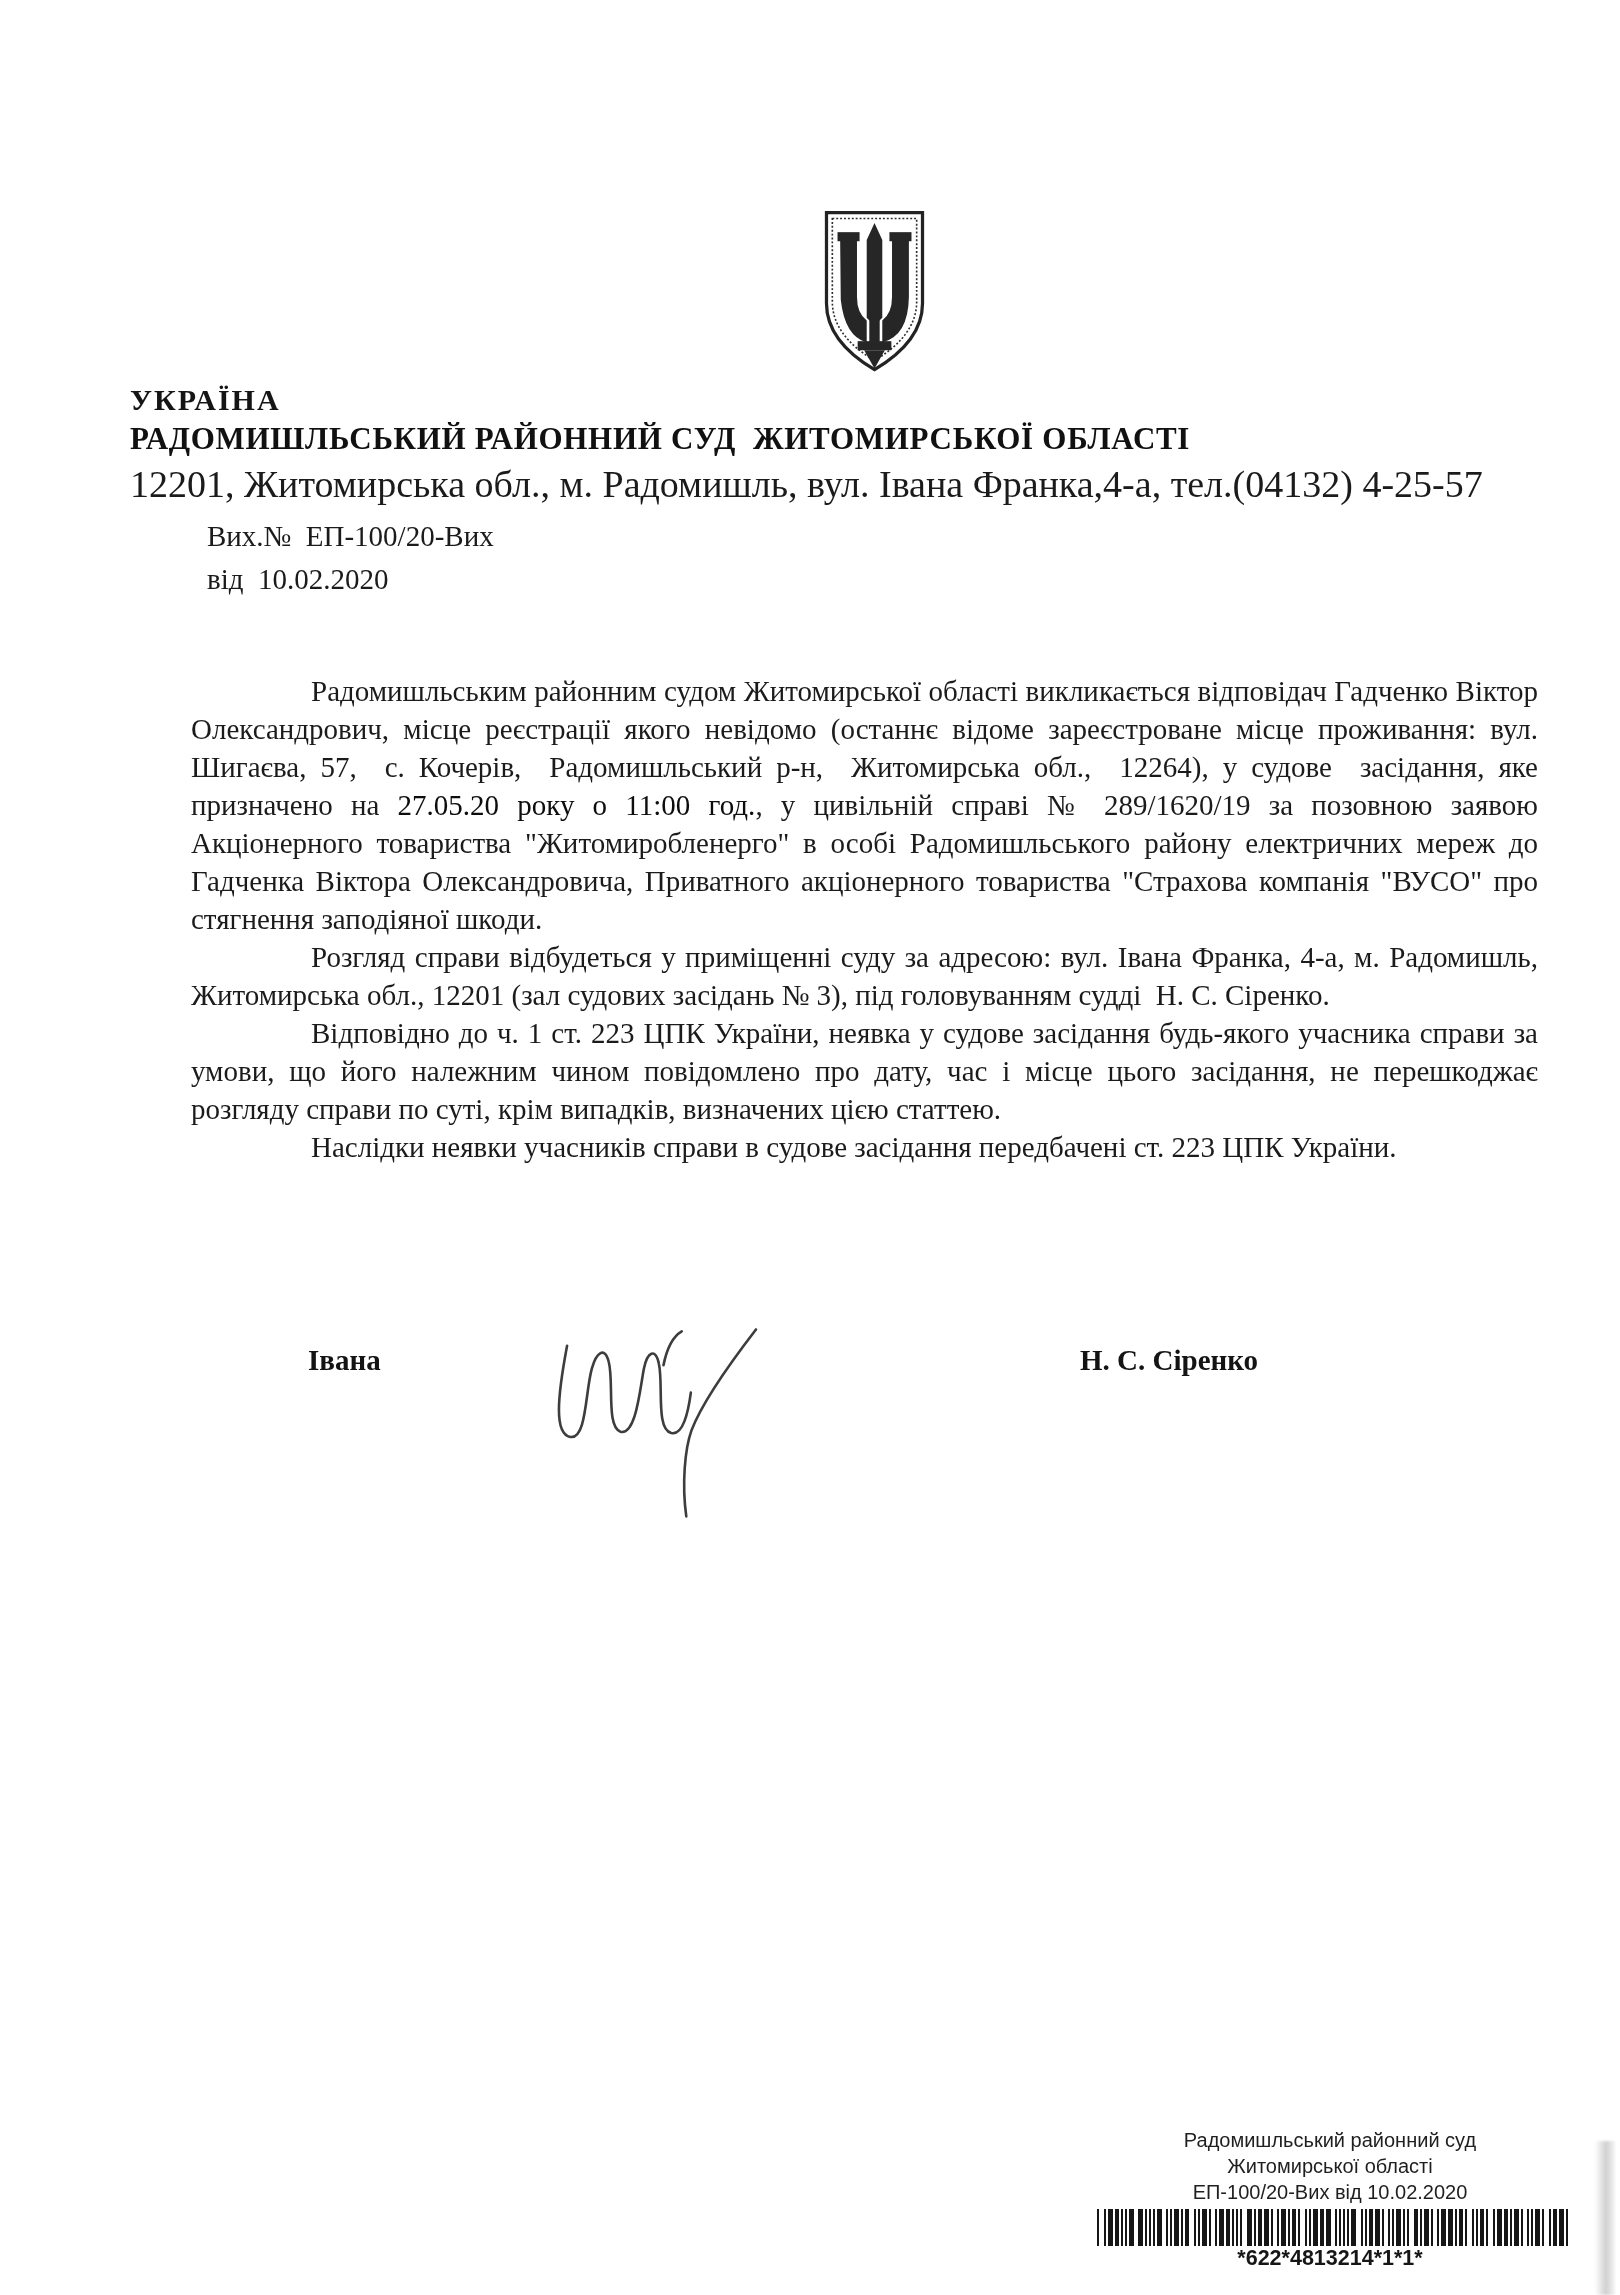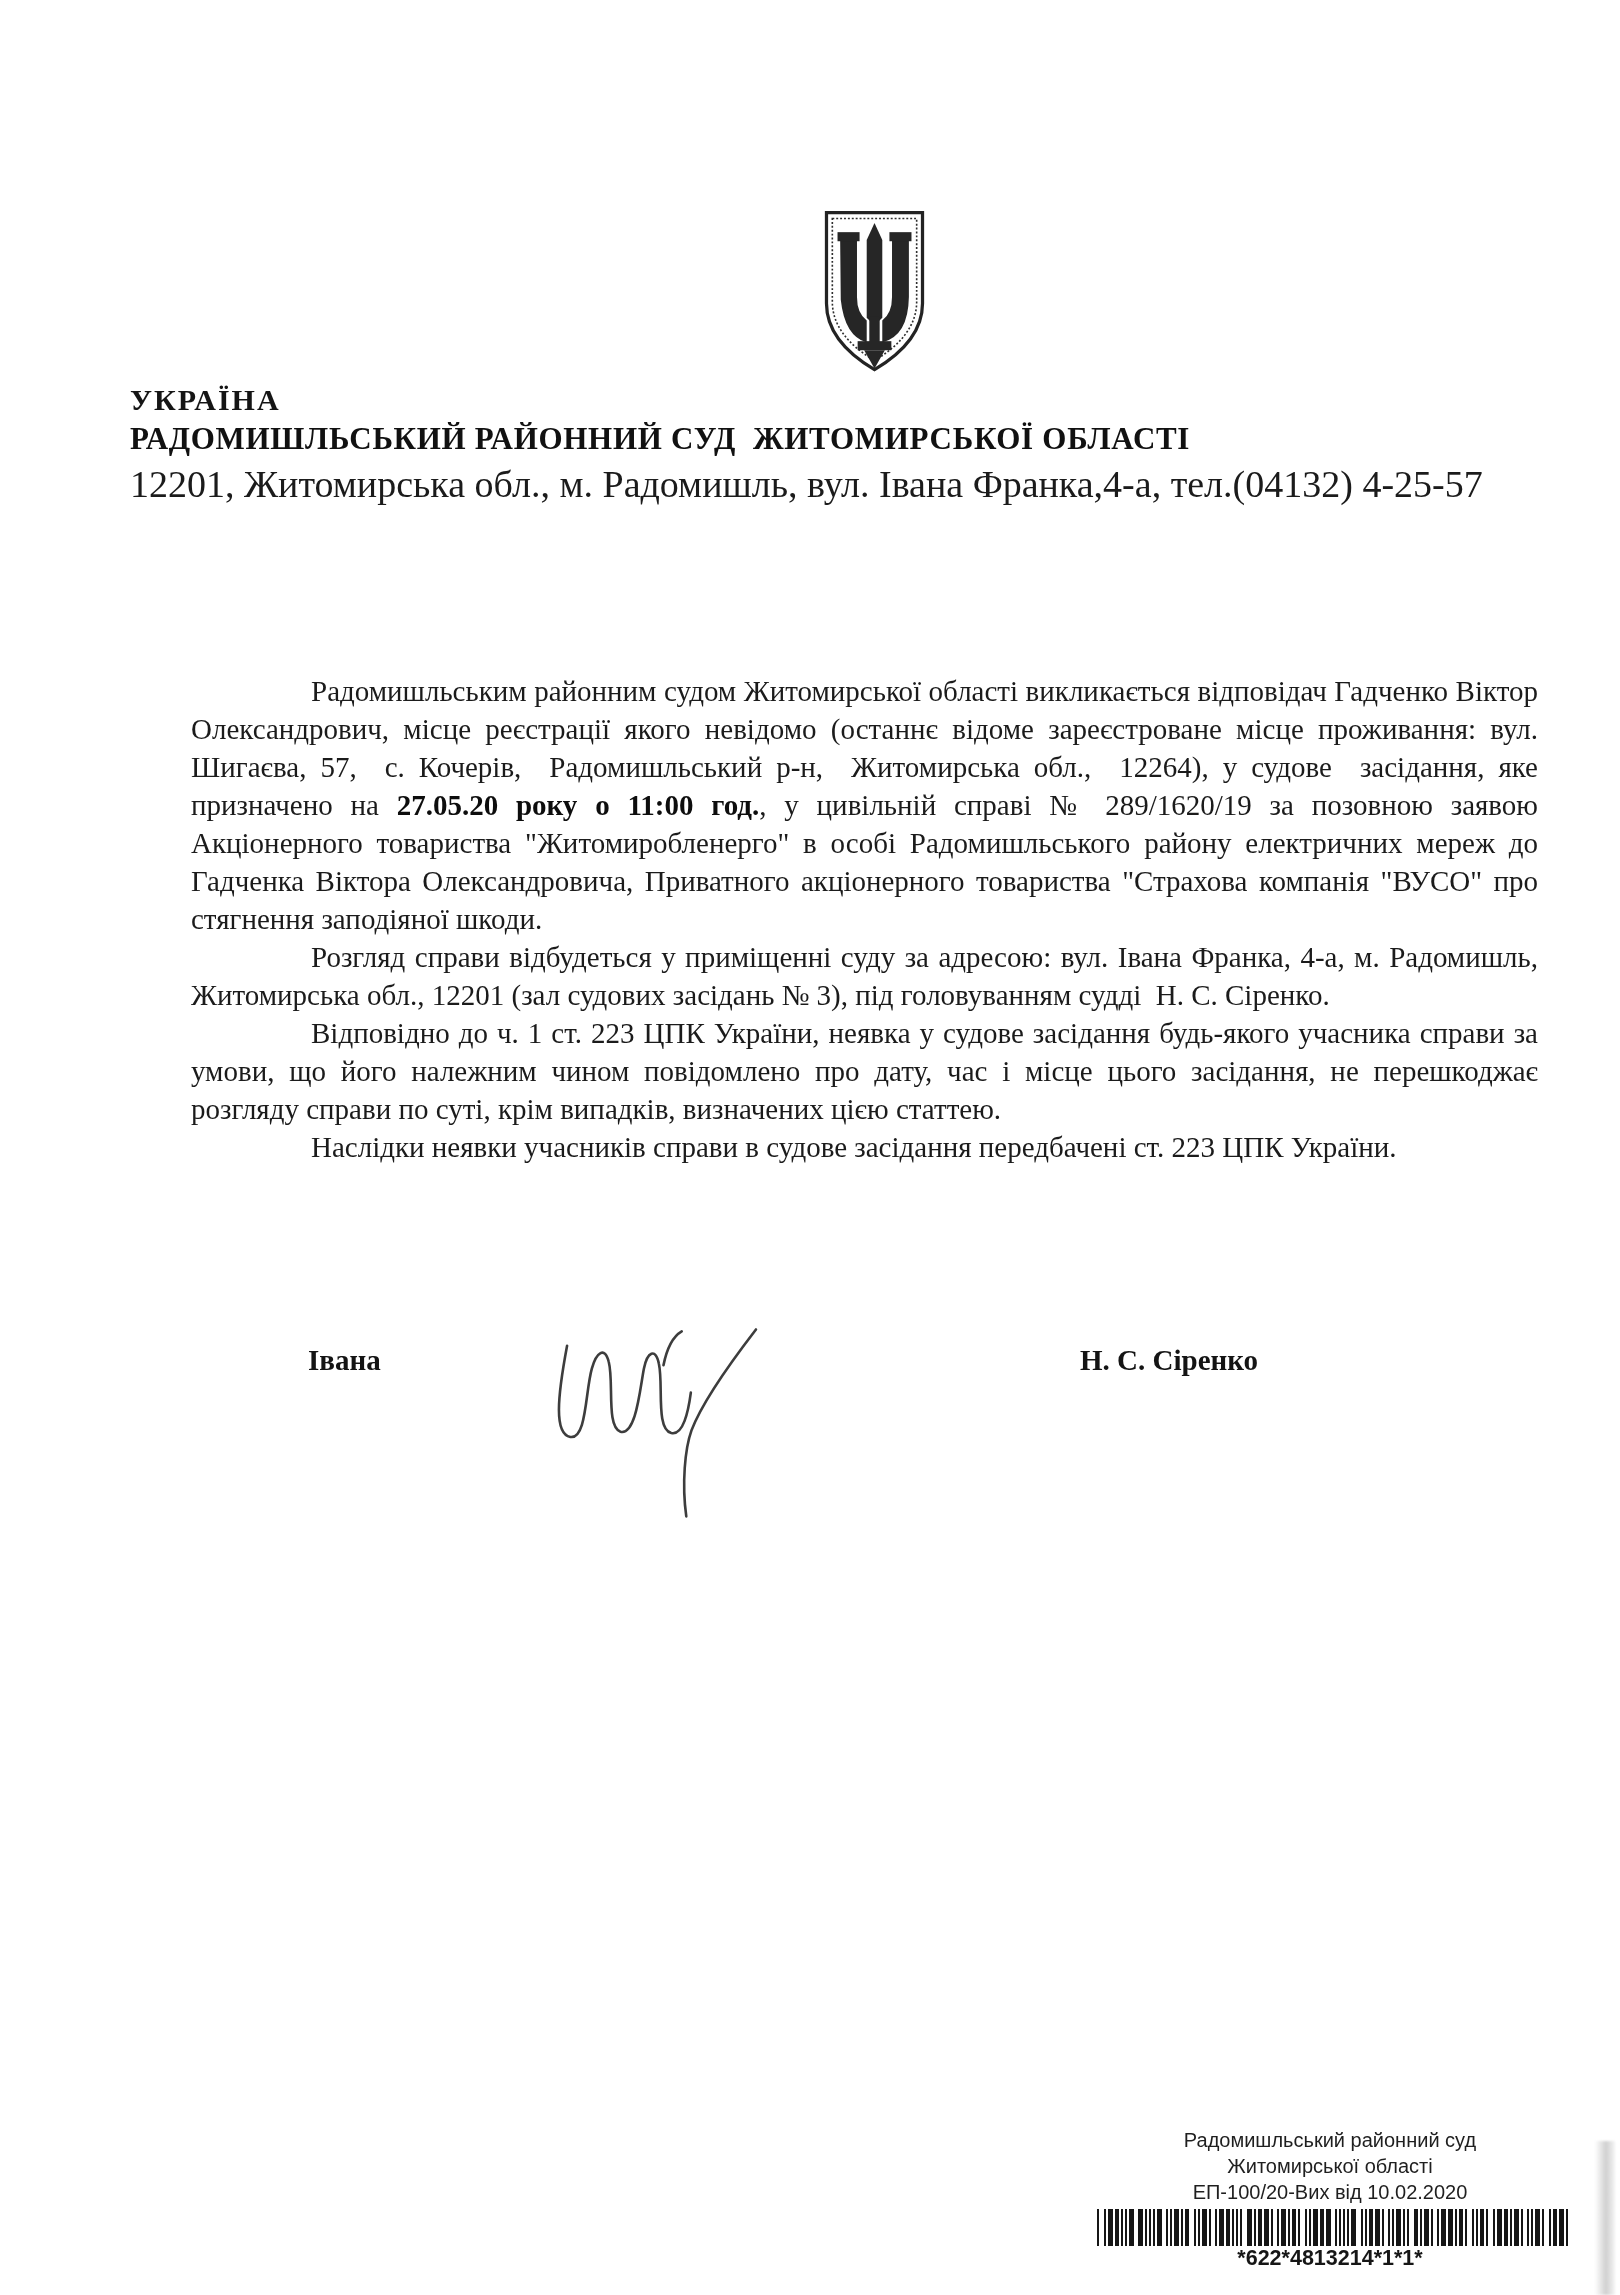--- a/index.html
+++ b/index.html
@@ -37,21 +37,21 @@
     position:absolute;left:207px;top:515px;
     font-size:29px;line-height:43px;color:#1b1b1b;
   }
   
   .bodytext{
     position:absolute;left:191px;top:672px;width:1347px;
     font-size:29px;line-height:38px;
     text-align:justify;color:#1b1b1b;
   }
   .bodytext p{margin:0;text-indent:120px;}
-  .bodytext b{font-weight:bold;color:#0d0d0d;}
+  .bodytext b{font-weight:normal;color:#0d0d0d;}
   
   .sig-label{
     position:absolute;left:308px;top:1344px;
     font-size:29px;font-weight:bold;color:#141414;
   }
   .sig-name{
     position:absolute;left:1080px;top:1344px;
     font-size:29px;font-weight:bold;color:#141414;
   }
   .scribble{position:absolute;left:528px;top:1300px;}
@@ -104,20 +104,24 @@
         <rect x="76" y="168" width="16" height="48"></rect>
         <rect x="58" y="206" width="52" height="14"></rect>
         <path d="M68 220 L100 220 L84 248 Z"></path>
       </g>
     </svg>
     <div class="country">УКРАЇНА</div>
     <div class="court-name">РАДОМИШЛЬСЬКИЙ РАЙОННИЙ СУД&nbsp; ЖИТОМИРСЬКОЇ ОБЛАСТІ</div>
     <div class="court-address">12201, Житомирська обл., м. Радомишль, вул. Івана Франка,4-а, тел.(04132) 4-25-57</div>
   </div>
 
+  <div class="ref">
+    <div>Вих.№&nbsp; ЕП-100/20-Вих</div>
+    <div>від&nbsp; 10.02.2020</div>
+  </div>
 
   <div class="bodytext">
     <p><span>Радомишльським районним судом Житомирської області викликається відповідач Гадченко Віктор Олександрович, місце реєстрації якого невідомо (останнє відоме зареєстроване місце проживання: вул. Шигаєва, 57,&nbsp; с. Кочерів,&nbsp; Радомишльський р-н,&nbsp; Житомирська обл.,&nbsp; 12264), у судове&nbsp; засідання, яке призначено на </span><b>27.05.20 року о 11:00 год.</b><span>, у цивільній справі № 289/1620/19 за позовною заявою Акціонерного товариства "Житомиробленерго" в особі Радомишльського району електричних мереж до Гадченка Віктора Олександровича, Приватного акціонерного товариства "Страхова компанія "ВУСО" про стягнення заподіяної шкоди.</span></p>
     <p>Розгляд справи відбудеться у приміщенні суду за адресою: вул. Івана Франка, 4-а, м. Радомишль, Житомирська обл., 12201 (зал судових засідань № 3), під головуванням судді&nbsp; Н. С. Сіренко.</p>
     <p>Відповідно до ч. 1 ст. 223 ЦПК України, неявка у судове засідання будь-якого учасника справи за умови, що його належним чином повідомлено про дату, час і місце цього засідання, не перешкоджає розгляду справи по суті, крім випадків, визначених цією статтею.</p>
     <p>Наслідки неявки учасників справи в судове засідання передбачені ст. 223 ЦПК України.</p>
   </div>
 
   <span class="sig-label">Івана</span>
 

